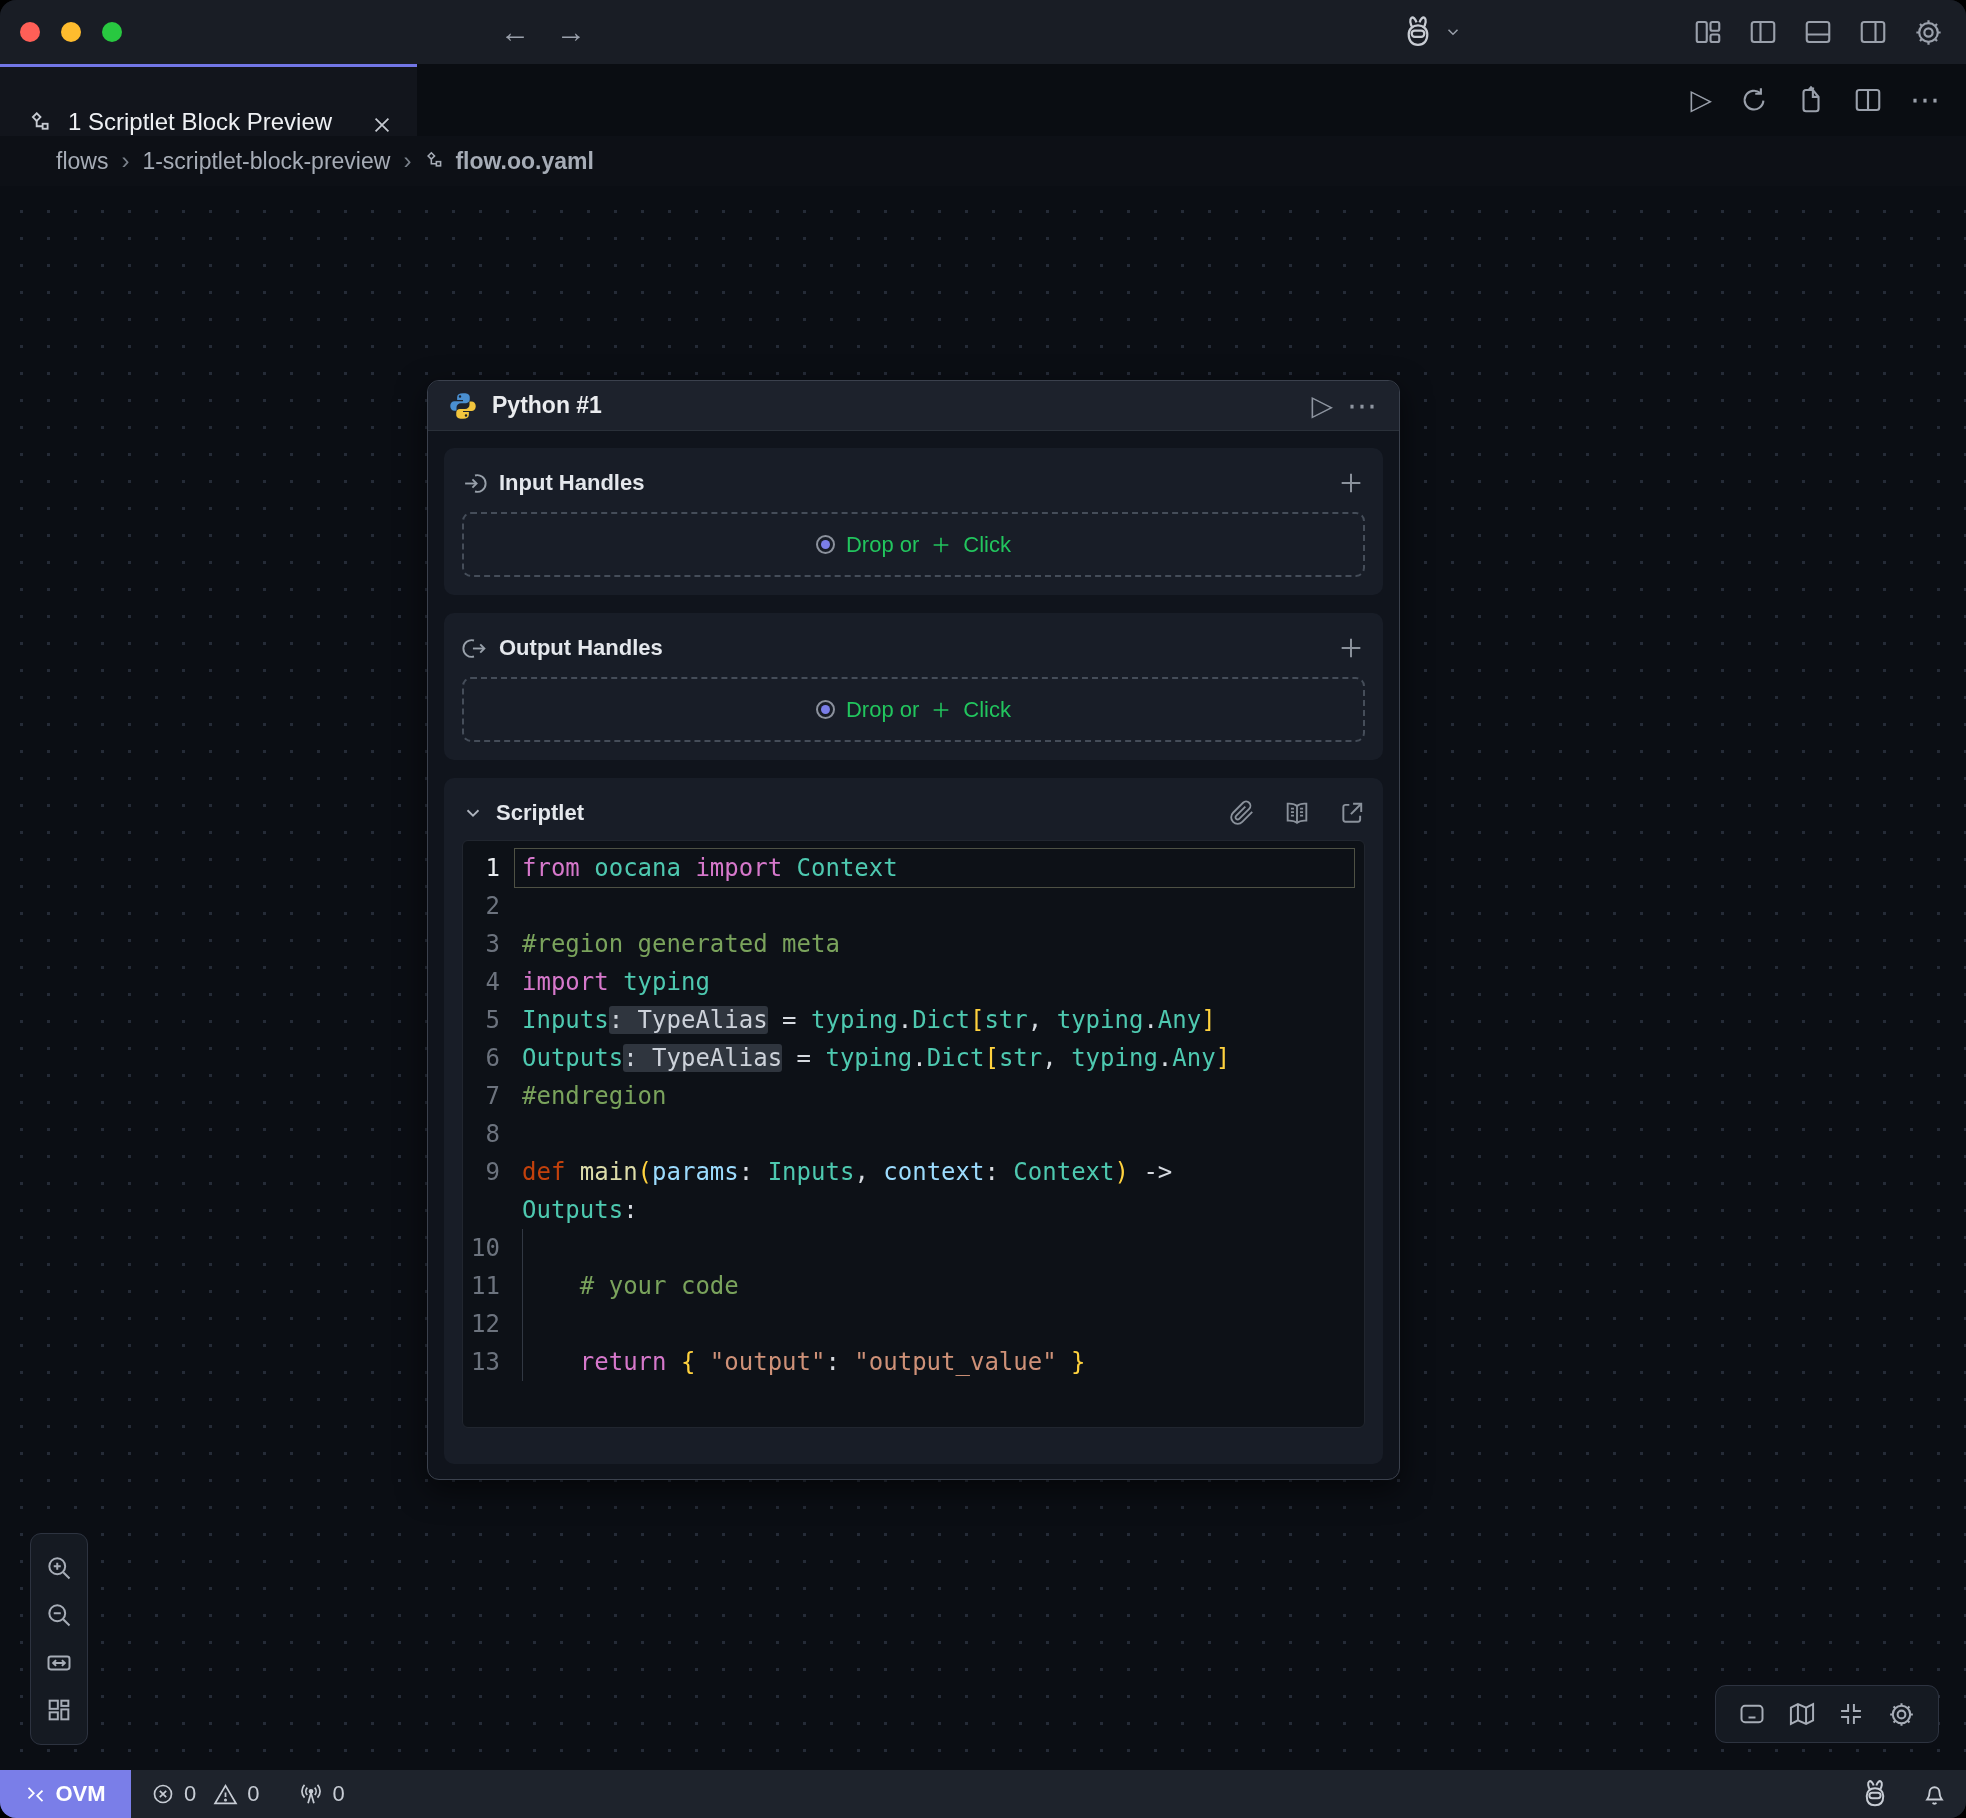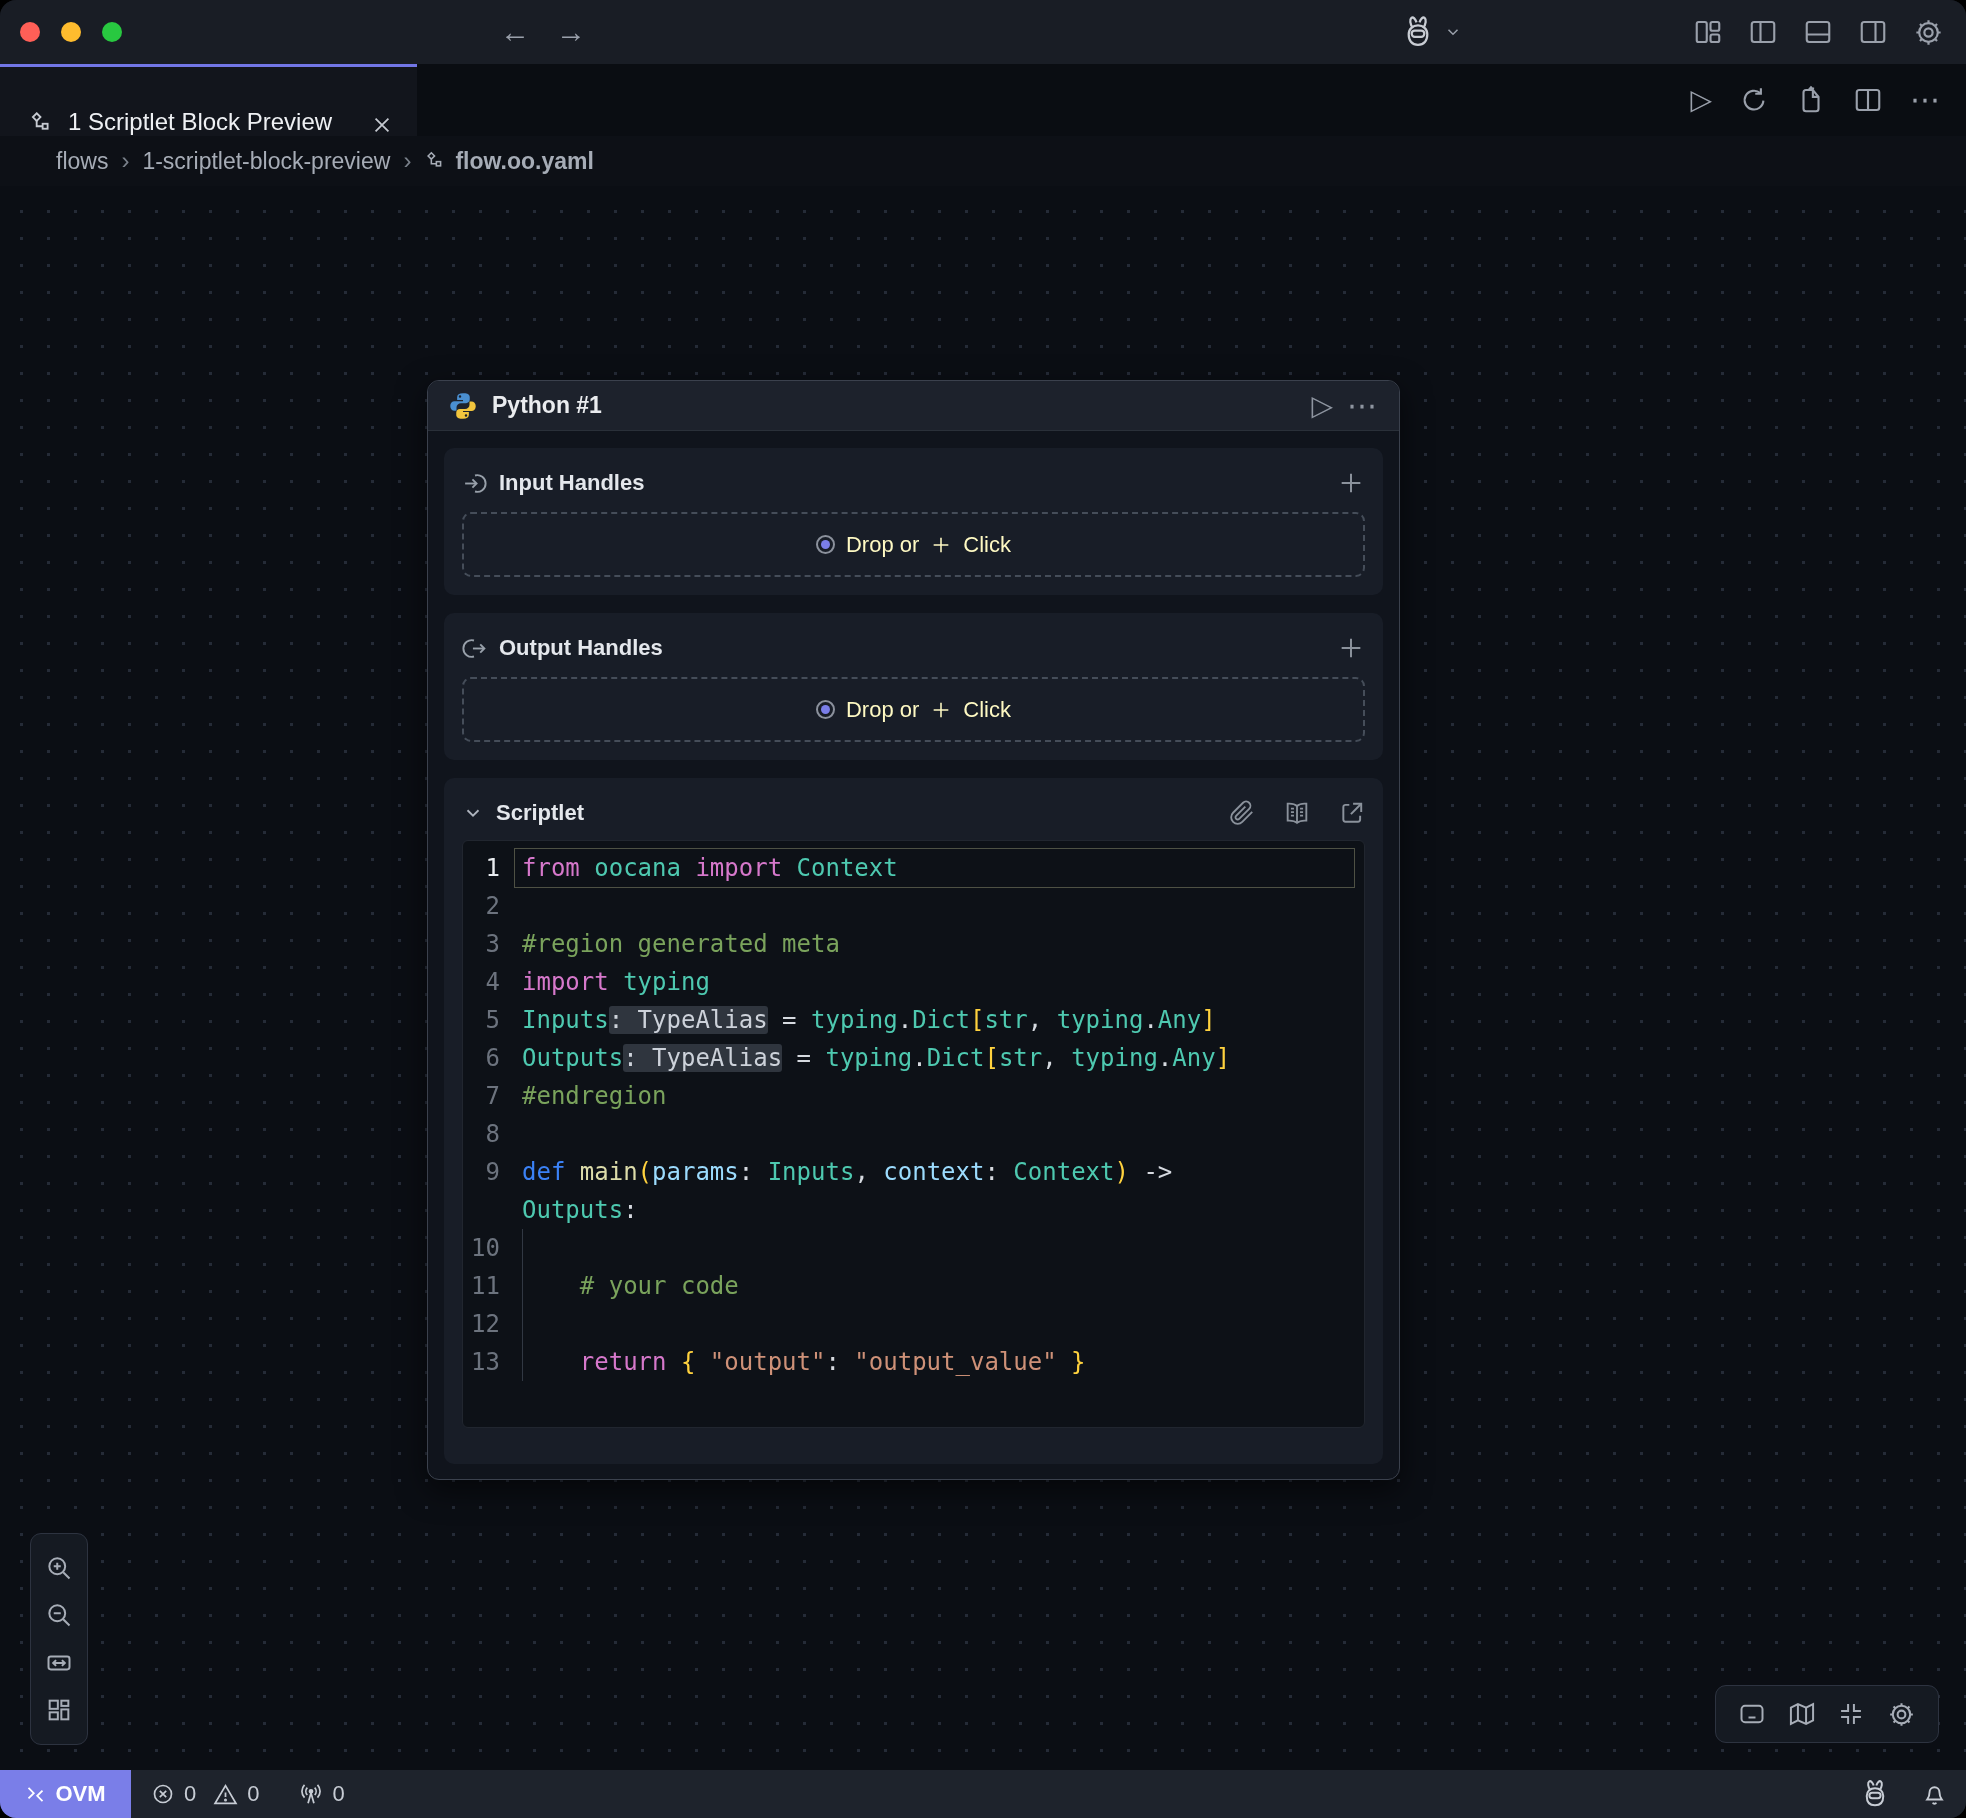--- a/index.html
+++ b/index.html
@@ -49,38 +49,38 @@
   .node-header { height:50px; background:#1d222c; border-bottom:1px solid #2a3039; border-radius:11px 11px 0 0;
     display:flex; align-items:center; padding:13px 20px; gap:14px; }
   .node-title { color:#eaecef; font-size:23px; font-weight:700; flex:1; }
   .node-header .icn { color:#8e95a0; }
   .node-body { padding:17px 16px; display:flex; flex-direction:column; gap:18px; height:1050px; }
   .section { background:#181d27; border-radius:10px; padding:12px 18px 18px; }
   .sec-head { display:flex; align-items:center; gap:12px; height:46px; color:#98a0aa; }
   .sec-label { color:#e4e7ec; font-size:22px; font-weight:600; }
   .sec-plus { margin-left:auto; color:#8b929c; }
   .dropzone { margin-top:6px; height:65px; border:2px dashed #454d59; border-radius:9px;
-    display:flex; align-items:center; justify-content:center; gap:11px; color:#fef9c3; font-size:22px; }
+    display:flex; align-items:center; justify-content:center; gap:11px; color:#22c55e; font-size:22px; }
   .radio-outer { width:19px; height:19px; border:2px solid #8b919c; border-radius:50%;
     display:inline-flex; align-items:center; justify-content:center; }
   .radio-inner { width:9px; height:9px; border-radius:50%; background:#7a7ee8; }
   .section.scriptlet { flex:1; }
 
   
   .code { margin-top:4px; background:#0d1117; border:1px solid #21262f; border-radius:6px;
     padding:8px 0 8px 0; font-family:"DejaVu Sans Mono", monospace; font-size:24px; line-height:38px;
     color:#d6dae0; height:588px; overflow:hidden; }
   .crow { display:flex; }
   .gutter { width:52px; text-align:right; padding-right:15px; color:#6c737e; flex:none; user-select:none; }
   .ccontent { position:relative; white-space:pre; flex:1; min-height:38px; padding-left:7px; margin-right:10px; }
   .crow.active .gutter { color:#e9ecf0; }
   .crow.active .ccontent { box-shadow:0 0 0 1px #4e5144; }
   .crow.guide .ccontent::before { content:""; position:absolute; left:7px; top:0; bottom:0; width:1px; background:#313843; }
   .tok-kw  { color:#d678cb; }
-  .tok-kwb { color:#3b82f6; }
+  .tok-kwb { color:#c2410c; }
   .tok-fn  { color:#dcdcaa; }
   .tok-pm  { color:#9cdcfe; }
   .tok-ty  { color:#4ec9b0; }
   .tok-cm  { color:#7aa35c; }
   .tok-st  { color:#ce9178; }
   .tok-br  { color:#ffd23e; }
   .tok-pl  { color:#d6dae0; }
   .tok-hl  { background:#2f353e; color:#cdd2da; border-radius:3px; }
 
   

